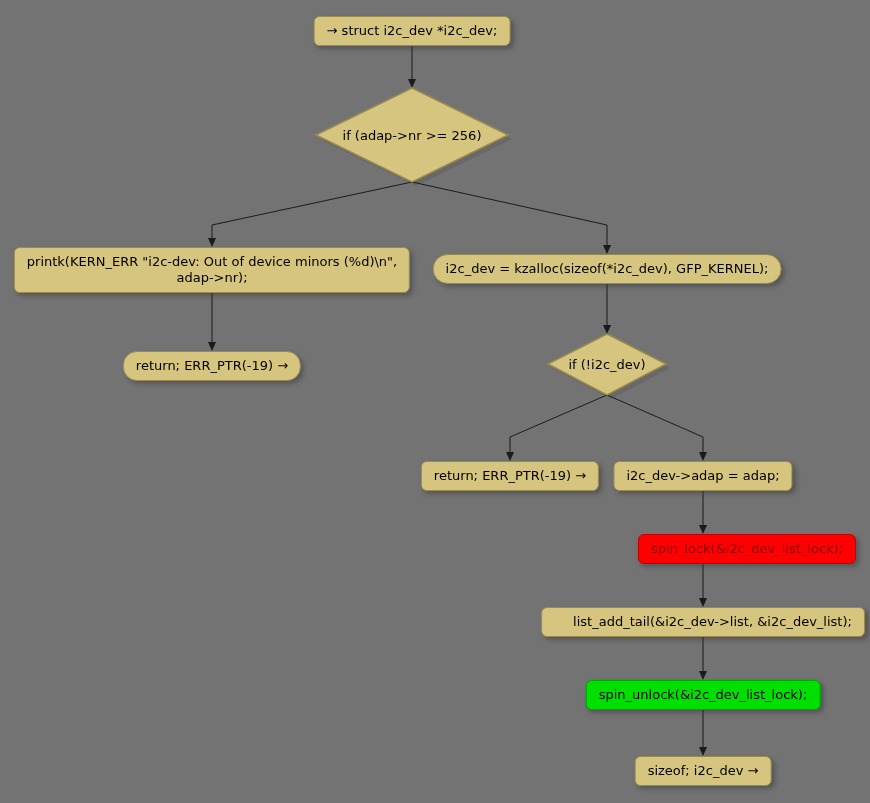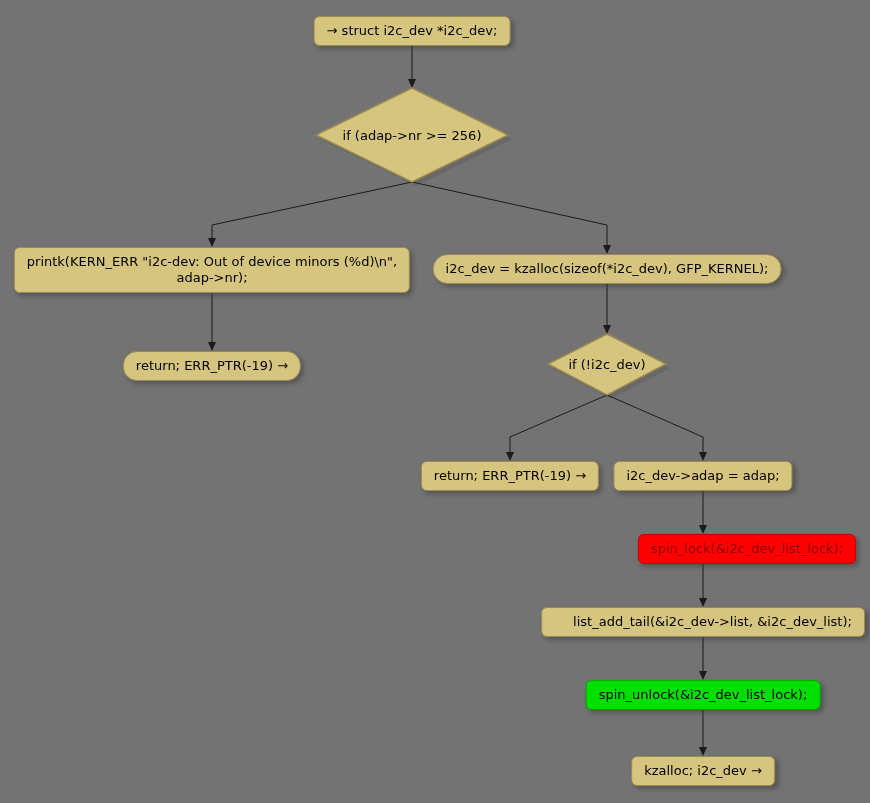--- a/index.html
+++ b/index.html
@@ -120,15 +120,15 @@
   <div class="node" style="left:510px; top:461px;">return; ERR_PTR(-19) →</div>
 
   <div class="node" style="left:703px; top:461px;">i2c_dev-&gt;adap = adap;</div>
 
   <div class="node red" style="left:719px; top:534px;margin-left:28px;">spin_lock(&amp;i2c_dev_list_lock);</div>
 
   <div class="node" style="left:703px; top:607px;padding-left:31px;">list_add_tail(&amp;i2c_dev-&gt;list, &amp;i2c_dev_list);</div>
 
   <div class="node green" style="left:703px; top:680px;">spin_unlock(&amp;i2c_dev_list_lock);</div>
 
-  <div class="node" style="left:703px; top:756px;">kzalloc; i2c_dev →</div>
+  <div class="node" style="left:703px; top:756px;">sizeof; i2c_dev →</div>
 
 </div>
 
 </body></html>

